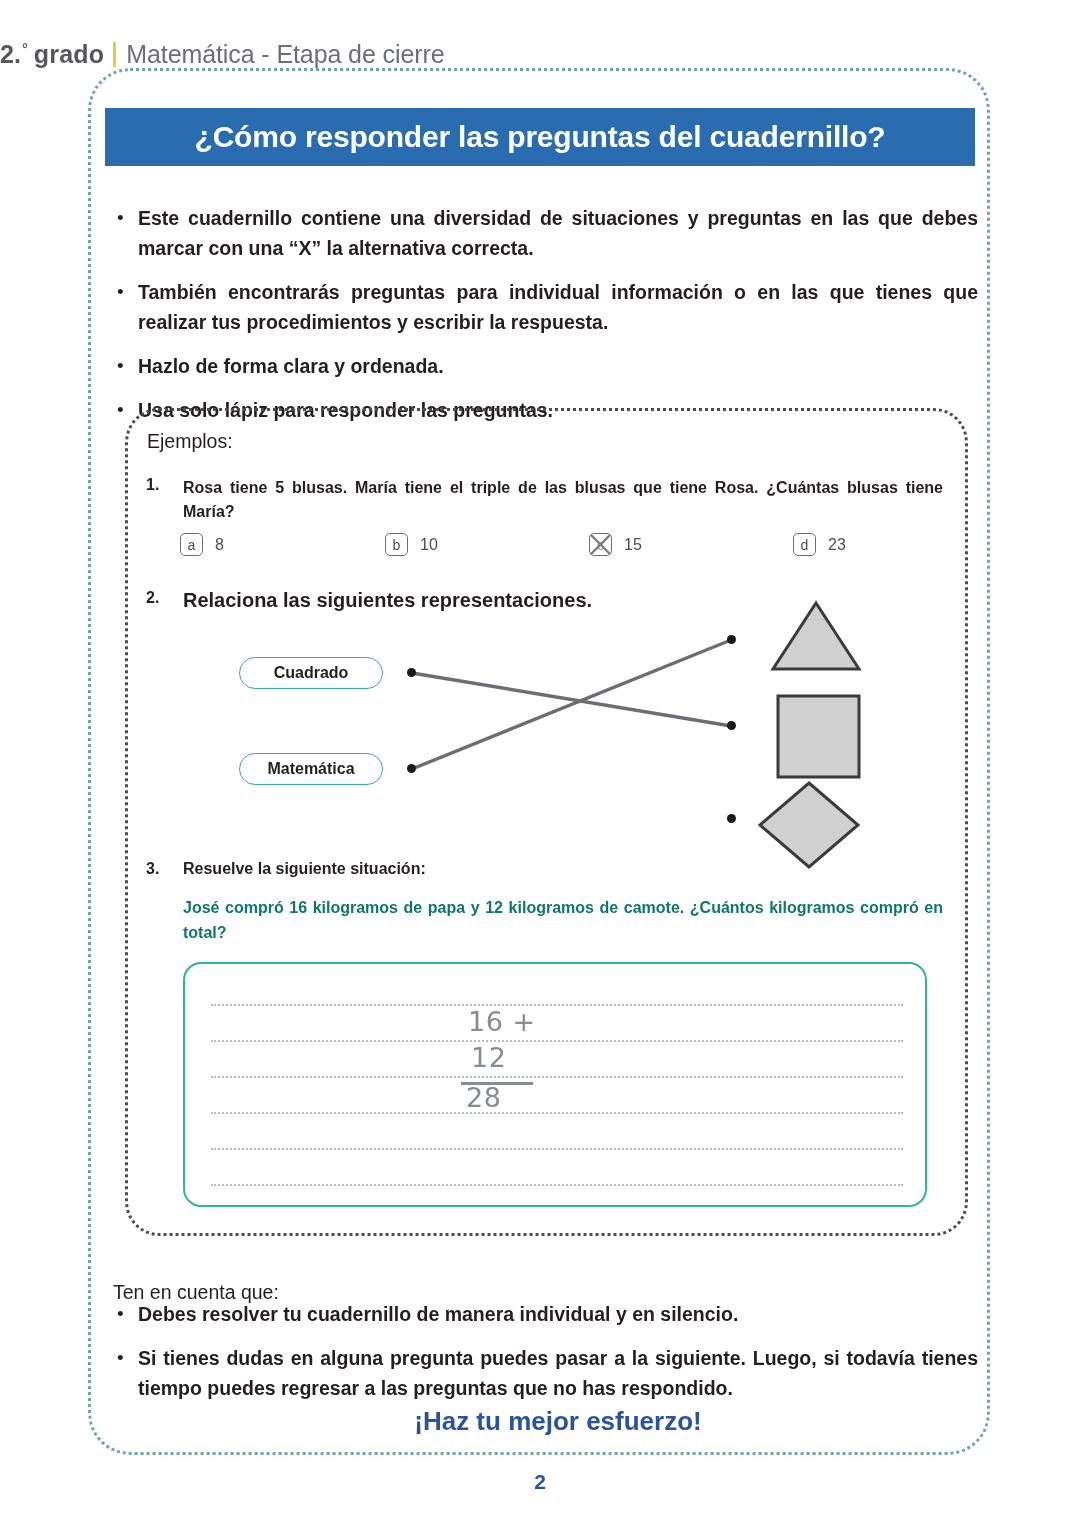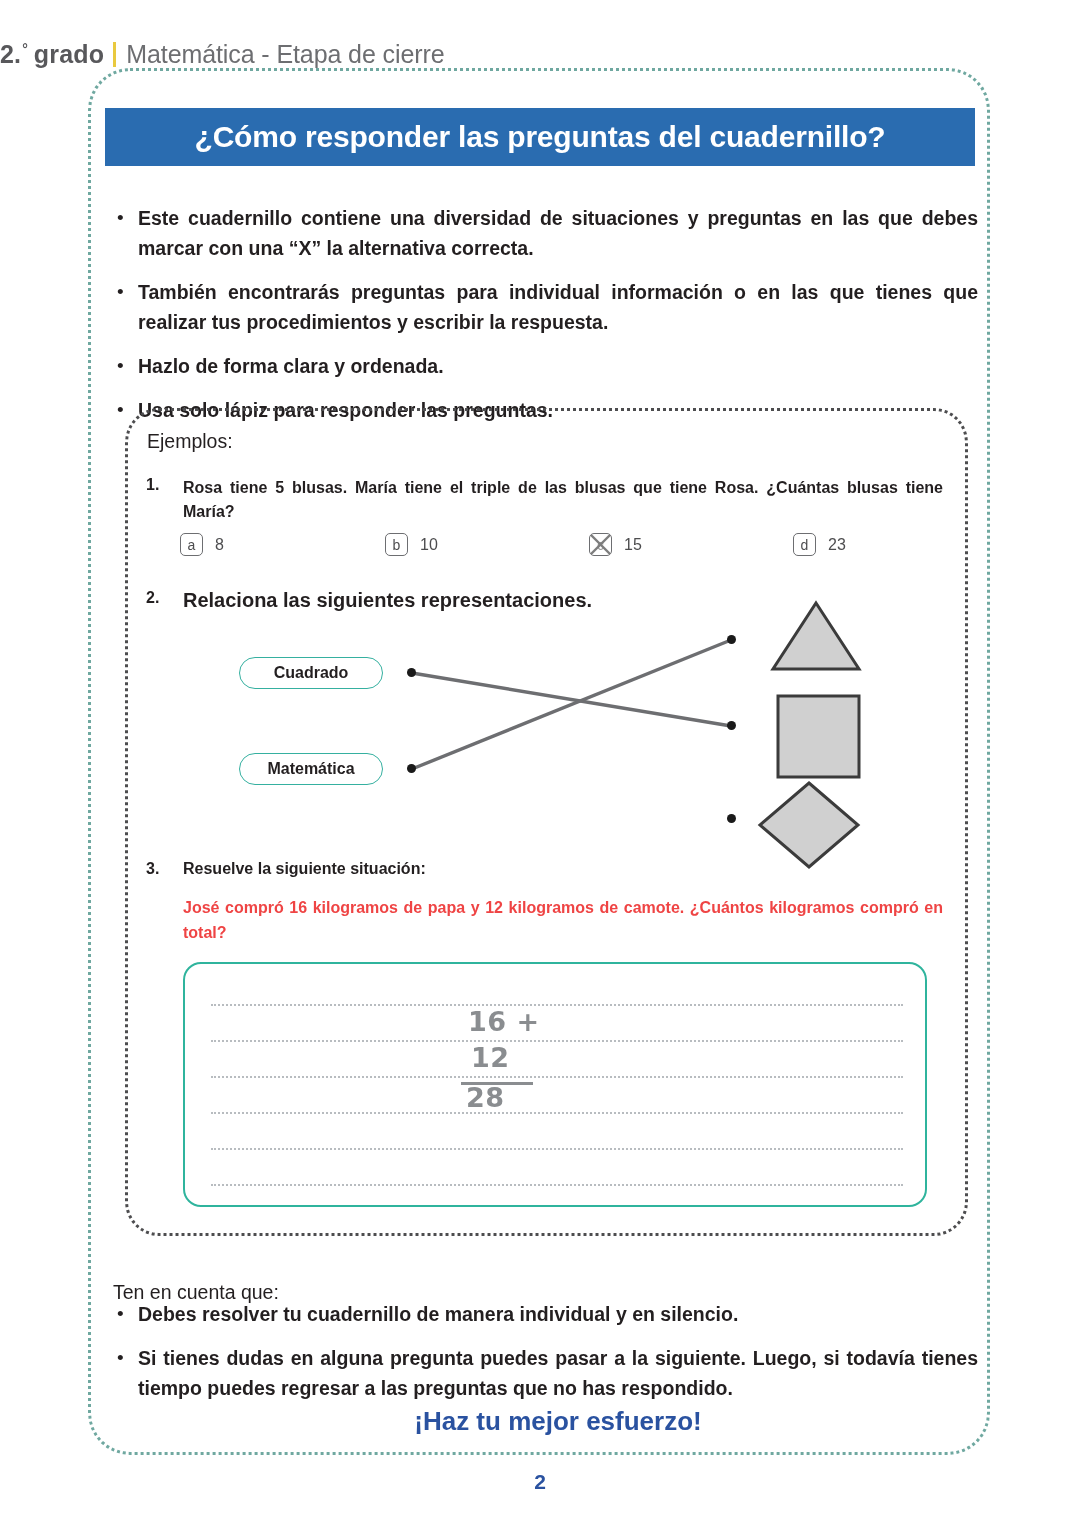--- a/index.html
+++ b/index.html
@@ -265,21 +265,21 @@
     color: #231f20;
   }
   .q3-body {
     position: absolute;
     left: 183px;
     top: 895px;
     width: 760px;
     font-size: 16px;
     font-weight: bold;
     line-height: 25px;
-    color: #ef4444;
+    color: #0f766e;
     text-align: justify;
     text-justify: inter-word;
   }
 
   
   .answer-box {
     position: absolute;
     left: 183px;
     top: 962px;
     width: 744px;
@@ -293,21 +293,21 @@
     position: absolute;
     left: 26px;
     width: 692px;
     height: 0;
     border-top: 2px dotted #b8bcc0;
   }
   .hw {
     position: absolute;
     font-family: "DejaVu Sans", sans-serif;
     color: #8a8d90;
-    font-weight: bold;
+    font-weight: normal;
     letter-spacing: 0.5px;
   }
   .hw-op {
     font-size: 27px;
   }
   .hw-sum-line {
     position: absolute;
     height: 0;
     border-top: 3px solid #8a8d90;
   }

